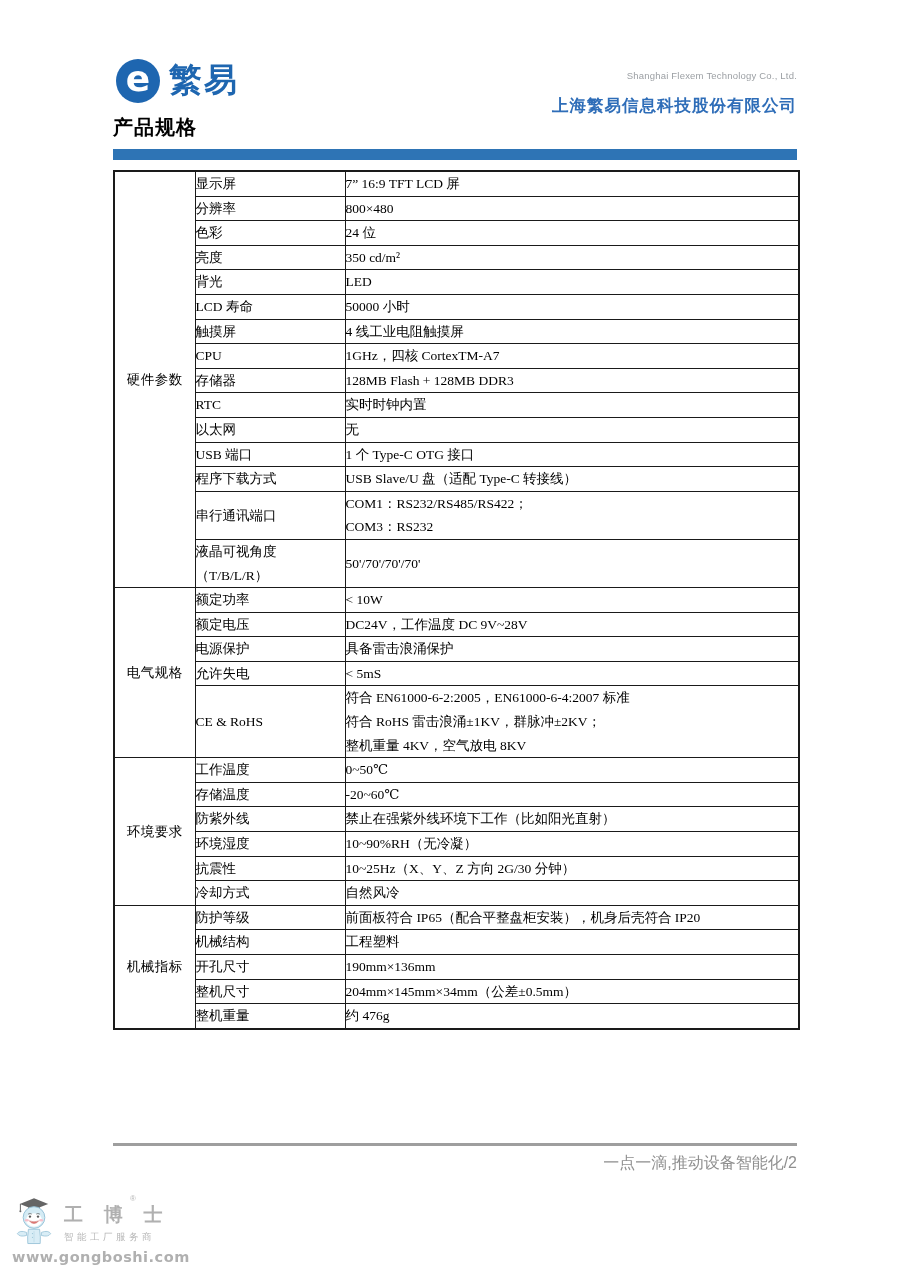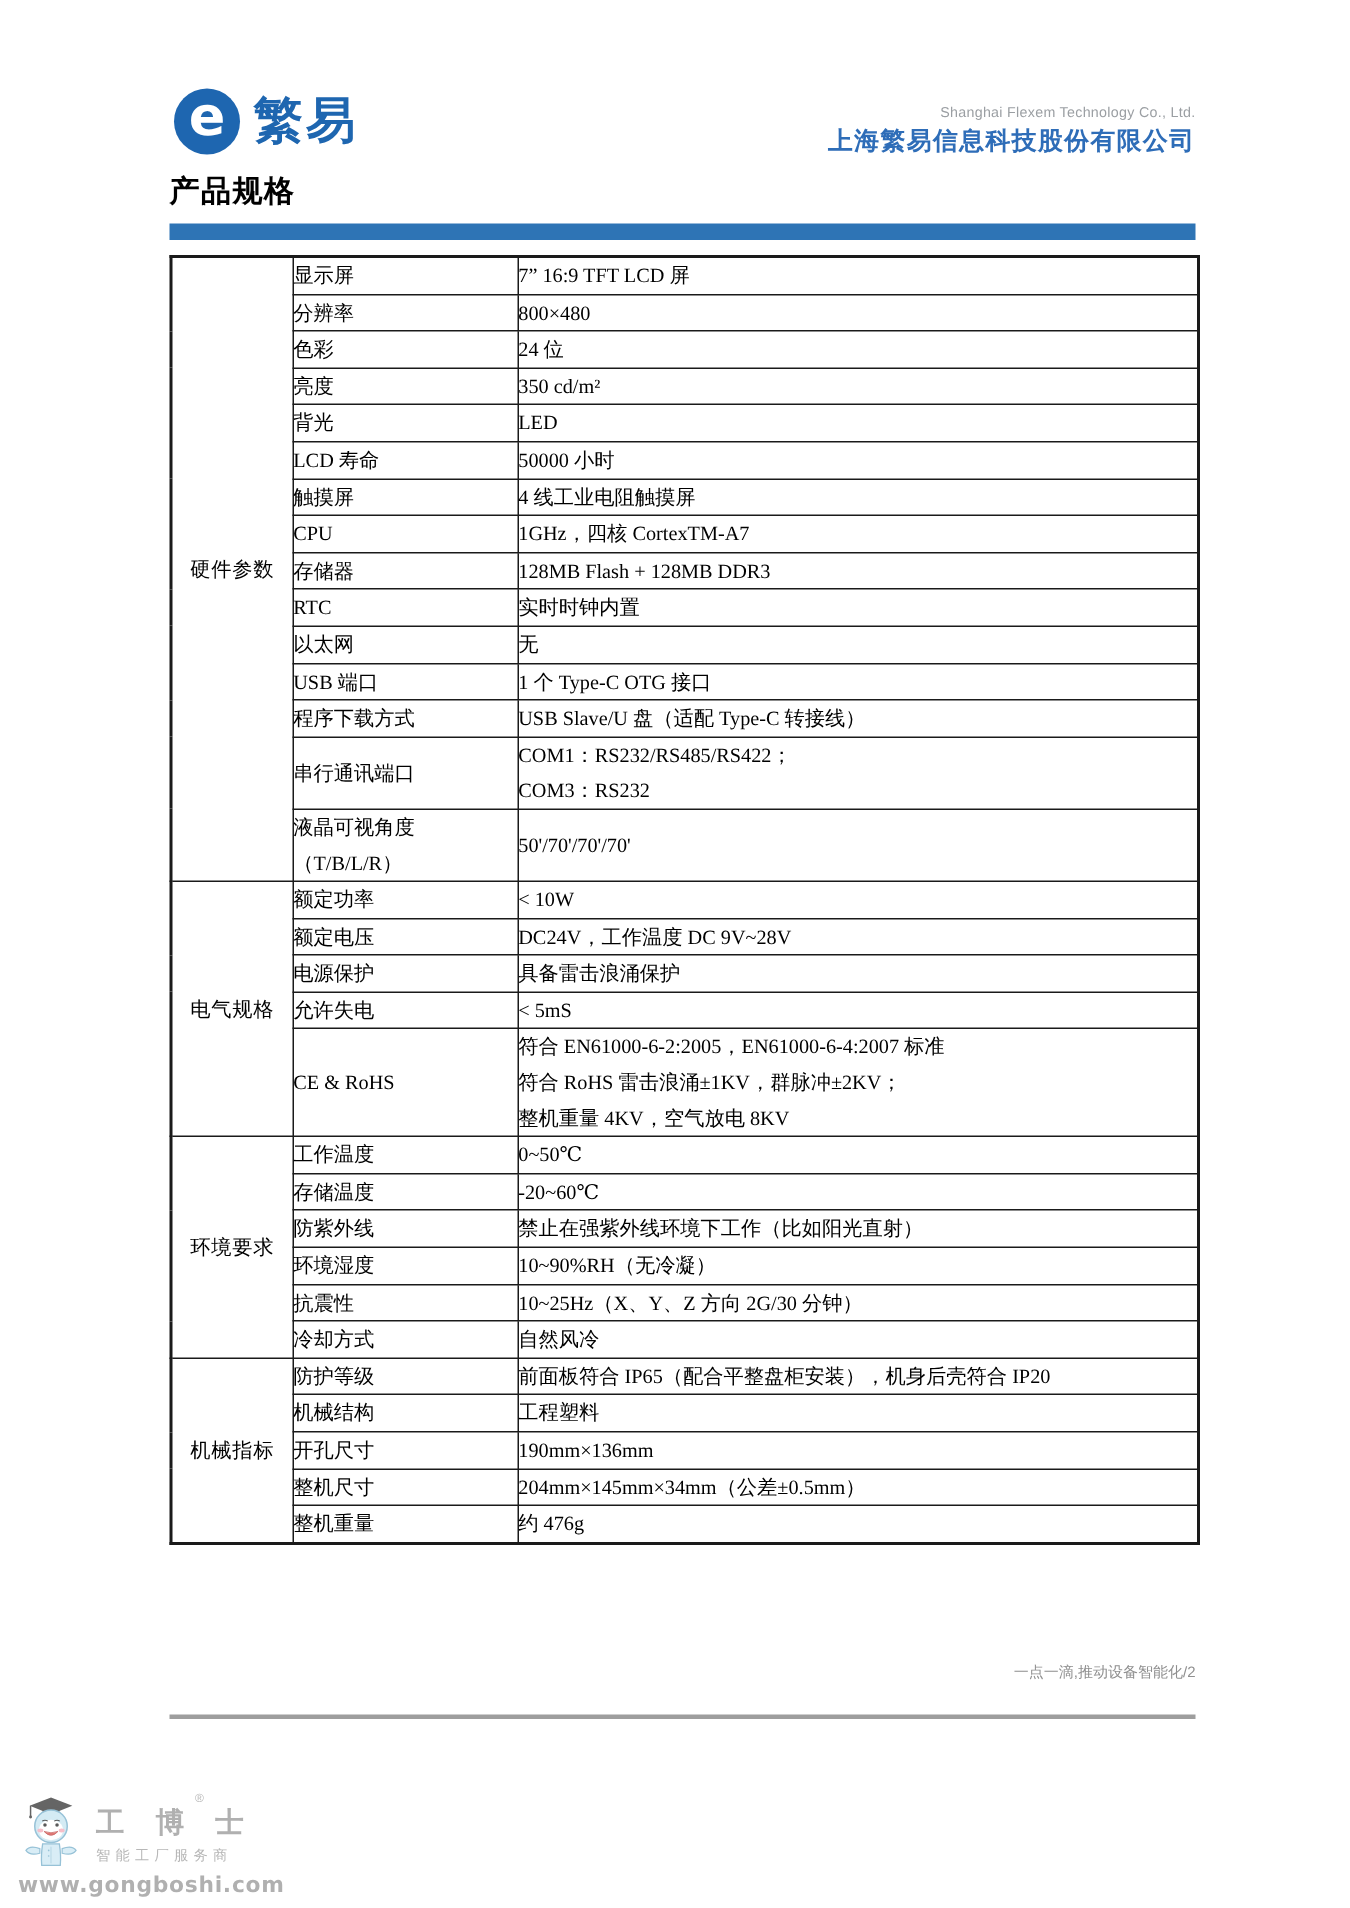--- a/index.html
+++ b/index.html
@@ -43,21 +43,21 @@
   }
   .company{
     position:absolute;right:103px;top:70px;
     text-align:right;
   }
   .company-en{
     font-family:"Liberation Sans","DejaVu Sans",sans-serif;
     font-size:9.5px;color:#9b9fa3;letter-spacing:.2px;
   }
   .company-zh{
-    margin-top:2px;
+    margin-top:14px;
     font-family:"Liberation Sans","DejaVu Sans",sans-serif;
     font-weight:bold;font-size:16.5px;color:var(--companyblue);
     letter-spacing:1px;
   }
 
   
   .page-title{
     position:absolute;left:113px;top:114px;
     font-weight:bold;font-size:20px;letter-spacing:1px;
   }
@@ -97,23 +97,23 @@
     position:absolute;left:113px;top:1153px;
     font-family:"Liberation Sans","DejaVu Sans",sans-serif;
     font-size:11.5px;color:var(--footgray);
     line-height:17.5px;
   }
   .footer-left .mono{
     font-family:"DejaVu Sans Mono","Liberation Mono",monospace;
     font-size:11px;
   }
   .footer-right{
-    position:absolute;right:103px;top:1108px;
+    position:absolute;right:103px;top:1153px;
     font-family:"Liberation Sans","DejaVu Sans",sans-serif;
-    font-size:10px;color:var(--footgray);
+    font-size:16px;color:var(--footgray);
     text-align:right;
   }
 
   
   .watermark{
     position:absolute;left:12px;top:1194px;
     width:220px;opacity:.78;
   }
   .wm-top{display:flex;align-items:flex-start;}
   .wm-mascot{width:44px;height:52px;flex:none;}

